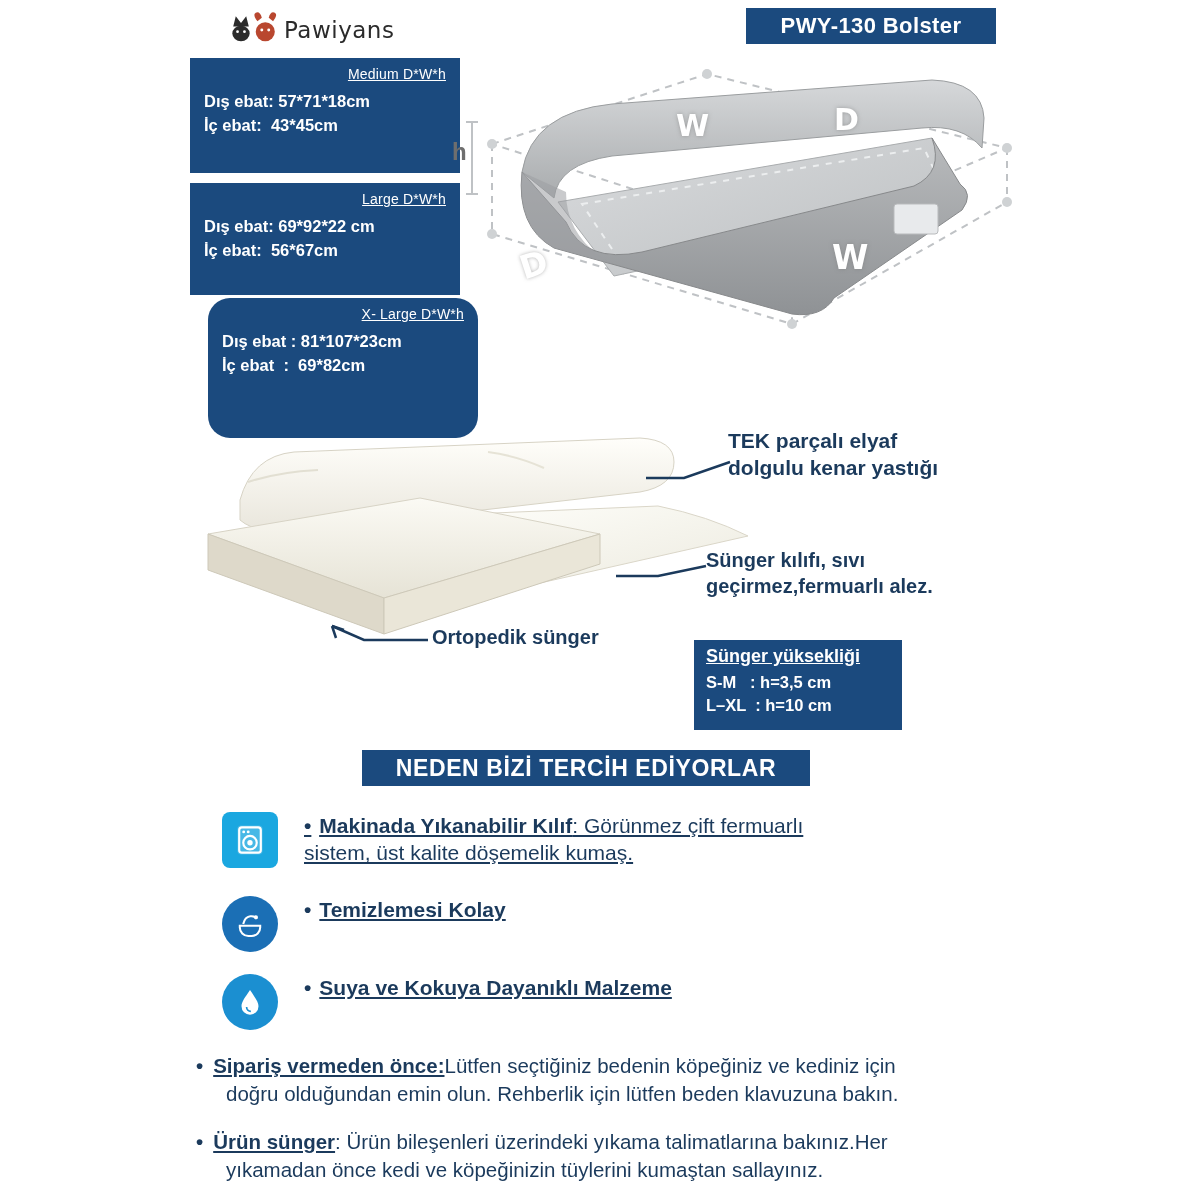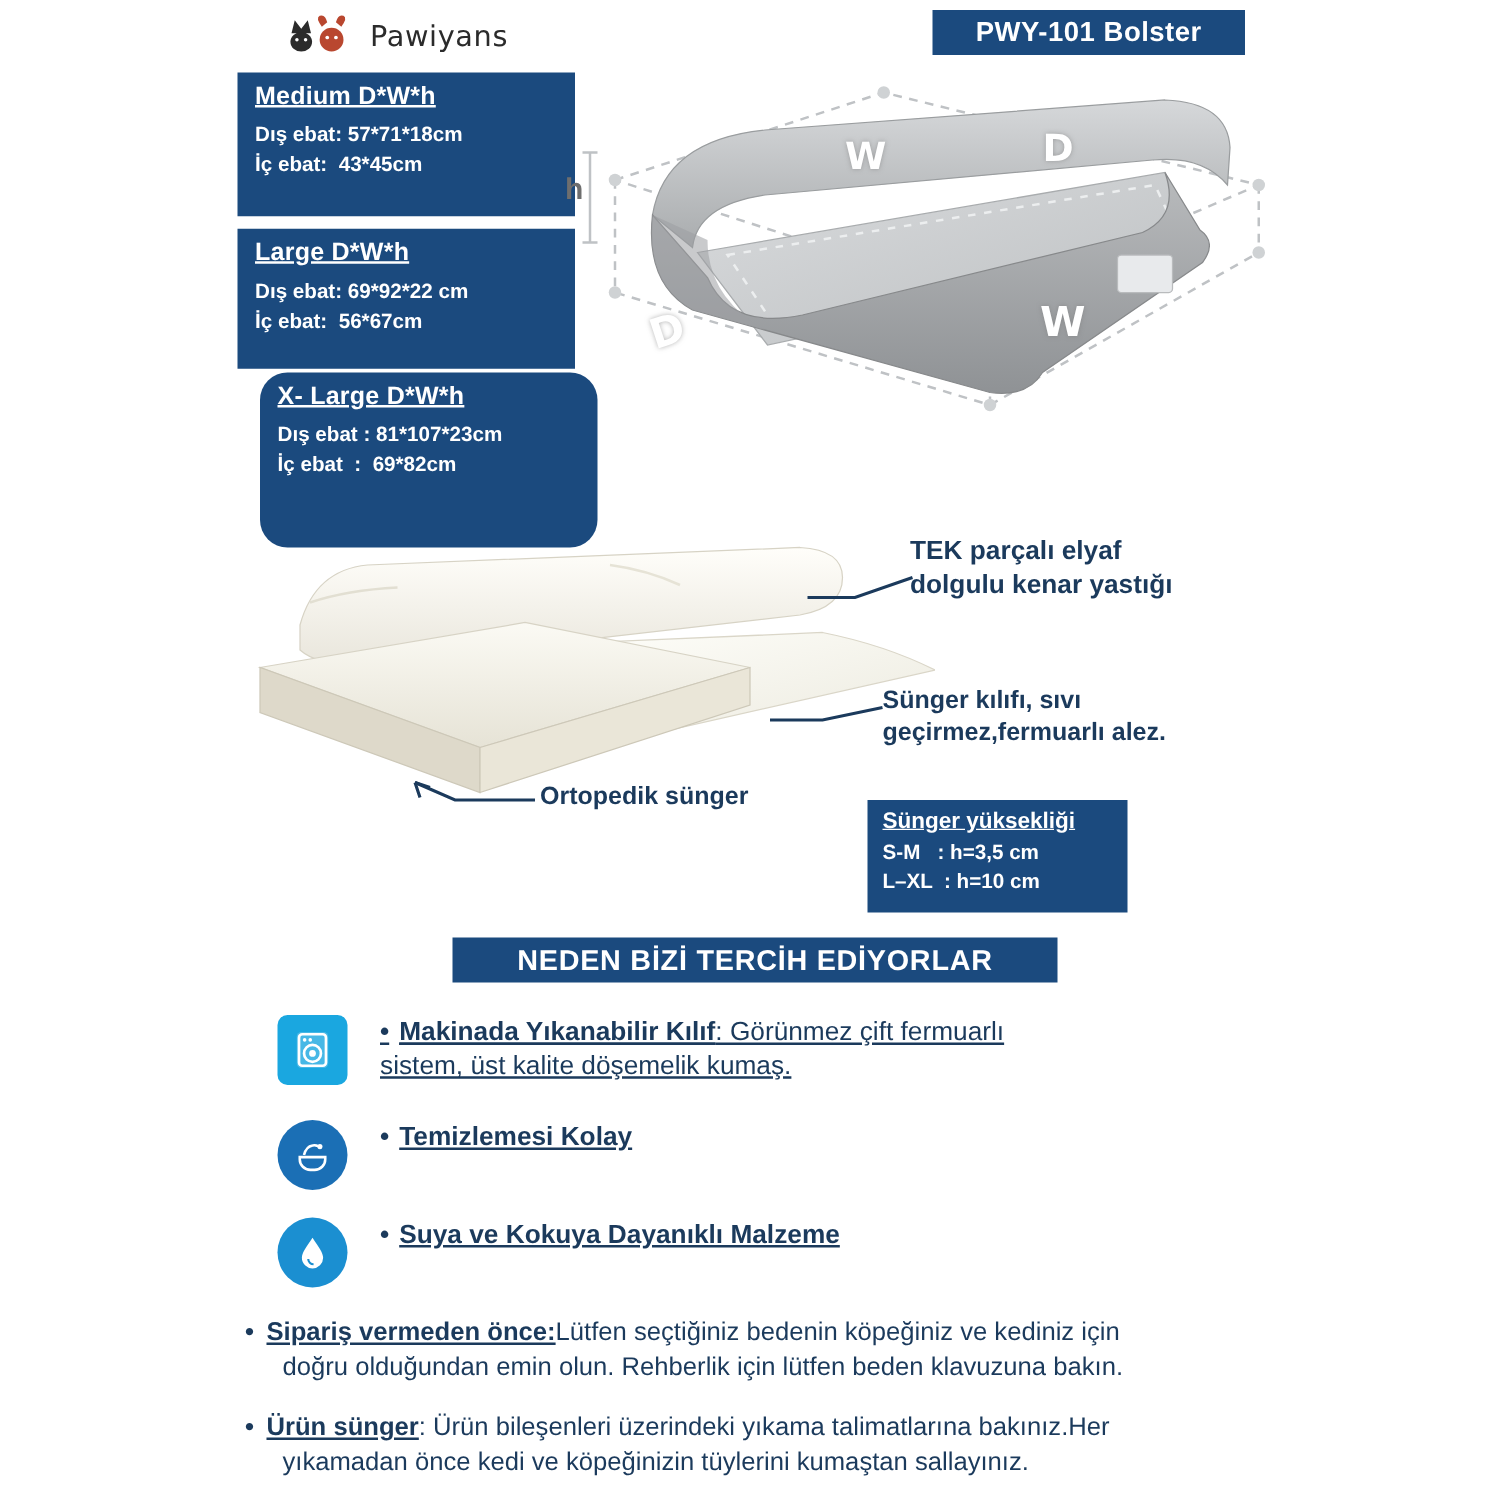--- a/index.html
+++ b/index.html
@@ -10,41 +10,41 @@
     font-family:"Liberation Sans", sans-serif;
     color:#1b3a5c;
     position:relative;
     overflow:hidden;
   }
   .page { position:relative; width:1200px; height:1200px; }
 
   
   .brand {
     position:absolute; left:228px; top:8px;
-    display:flex; align-items:center; gap:16px;
+    display:flex; align-items:center; gap:4px;
   }
   .brand-mark { width:52px; height:44px; }
   .brand-name {
     font-size:23px; color:#2b2b2b; letter-spacing:.5px;
     font-family:"DejaVu Sans", sans-serif;
   }
 
   
   .title-bar {
     position:absolute; left:746px; top:8px; width:250px; height:36px;
     background:#1b4a7e; color:#ffffff;
     display:flex; align-items:center; justify-content:center;
     font-size:22px; font-weight:bold; letter-spacing:.4px;
   }
 
   
   .size-box { position:absolute; background:#1b4a7e; color:#fff; padding:8px 14px 10px 14px; }
   .size-box .sb-title {
-    font-size:20px; font-weight:bold; text-decoration:underline;
-    text-align:left; margin-bottom:8px; letter-spacing:.2px;
+    font-size:14px; font-weight:normal; text-decoration:underline;
+    text-align:right; margin-bottom:8px; letter-spacing:.2px;
   }
   .size-box .sb-line { font-size:16.5px; font-weight:bold; line-height:1.45; white-space:pre; }
 
   #size-medium { left:190px; top:58px; width:270px; height:115px; }
   #size-large  { left:190px; top:183px; width:270px; height:112px; }
   #size-xlarge { left:208px; top:298px; width:270px; height:140px;border-radius:22px; }
 
   
   .photo-top { position:absolute; left:462px; top:52px; width:570px; height:300px; }
 
@@ -74,21 +74,21 @@
   
   #foam-height-box {
     position:absolute; left:694px; top:640px; width:208px; height:90px;
     background:#1b4a7e; color:#fff; padding:6px 12px;
   }
   #foam-height-box .fh-title { font-size:18px; font-weight:bold; text-decoration:underline; margin-bottom:4px; }
   #foam-height-box .fh-line { font-size:16.5px; font-weight:bold; line-height:1.42; white-space:pre; }
 
   
   #why-banner {
-    position:absolute; left:362px; top:750px; width:484px; height:36px;
+    position:absolute; left:362px; top:750px; width:448px; height:36px;
     background:#1b4a7e; color:#fff;
     display:flex; align-items:center; justify-content:center;
     font-size:23px; font-weight:bold; letter-spacing:.6px;
   }
 
   
   .feature-row { position:absolute; display:flex; align-items:flex-start; }
   .feature-icon {
     width:56px; height:56px; flex:none;
     display:flex; align-items:center; justify-content:center;
@@ -134,21 +134,21 @@
         </g>
         <g fill="#fff">
           <circle cx="39" cy="24" r="1.7"></circle>
           <circle cx="47" cy="24" r="1.7"></circle>
         </g>
       </svg>
     </span>
     <span class="brand-name">Pawiyans</span>
   </div>
 
-  <div class="title-bar">PWY-101 Bolster</div>
+  <div class="title-bar">PWY-130 Bolster</div>
 
   <div class="size-box" id="size-medium">
     <div class="sb-title">Medium D*W*h</div>
     <div class="sb-line">Dış ebat: 57*71*18cm</div>
     <div class="sb-line">İç ebat:  43*45cm</div>
   </div>
 
   <div class="size-box" id="size-large">
     <div class="sb-title">Large D*W*h</div>
     <div class="sb-line">Dış ebat: 69*92*22 cm</div>

